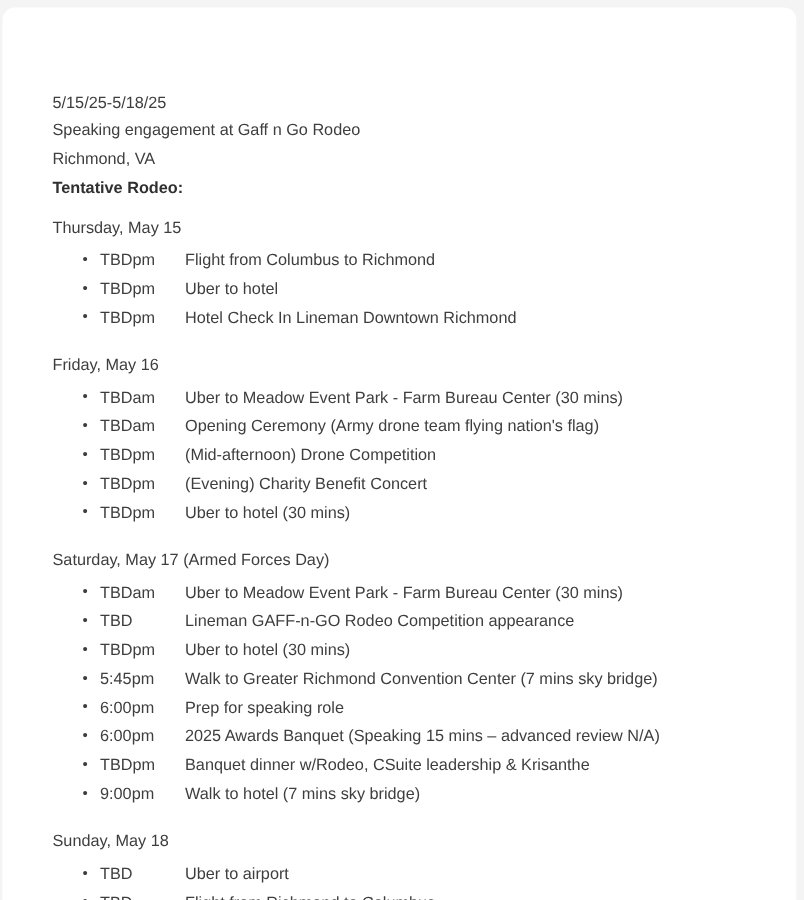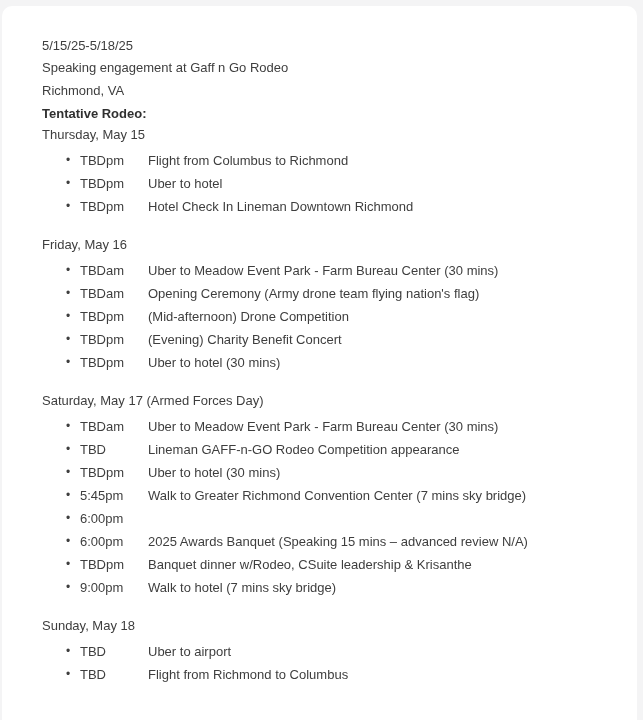--- a/index.html
+++ b/index.html
@@ -22,34 +22,35 @@
     padding: 32px 30px 24px 40px;
     color: #3e3e3e;
     font-size: 13px;
     line-height: 15px;
   }
   .para {
     margin: 0 0 8px 0;
   }
   .para.first {
     margin-bottom: 7px;
+    margin-top: 36px;
   }
   .agenda-heading {
     font-weight: bold;
     color: #303030;
     margin: 0;
   }
   .day {
     margin-top: 23px;
   }
   .day:first-child {
     margin-top: 0;
   }
   .day-title {
-    margin: 6px 0 11px 0;
+    margin: 17px 0 11px 0;
   }
   .row {
     position: relative;
     padding-left: 106px;
     margin-bottom: 8px;
     min-height: 15px;
   }
   .bullet {
     position: absolute;
     left: 24px;
@@ -159,20 +160,21 @@
 
   <div class="row">
     <span class="bullet">•</span>
     <span class="time">5:45pm</span>
     <span class="desc">Walk to Greater Richmond Convention Center (7 mins sky bridge)</span>
   </div>
 
   <div class="row">
     <span class="bullet">•</span>
     <span class="time">6:00pm</span>
+    <span class="desc">Prep for speaking role</span>
   </div>
 
   <div class="row">
     <span class="bullet">•</span>
     <span class="time">6:00pm</span>
     <span class="desc">2025 Awards Banquet (Speaking 15 mins – advanced review N/A)</span>
   </div>
 
   <div class="row">
     <span class="bullet">•</span>

